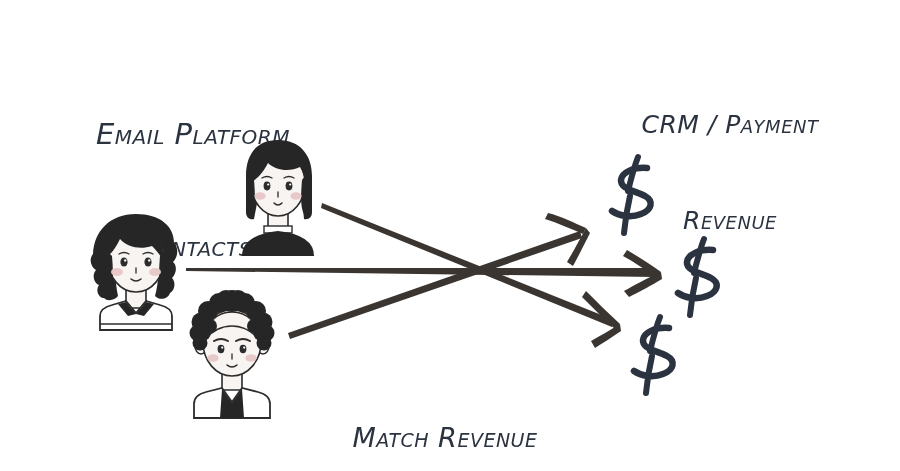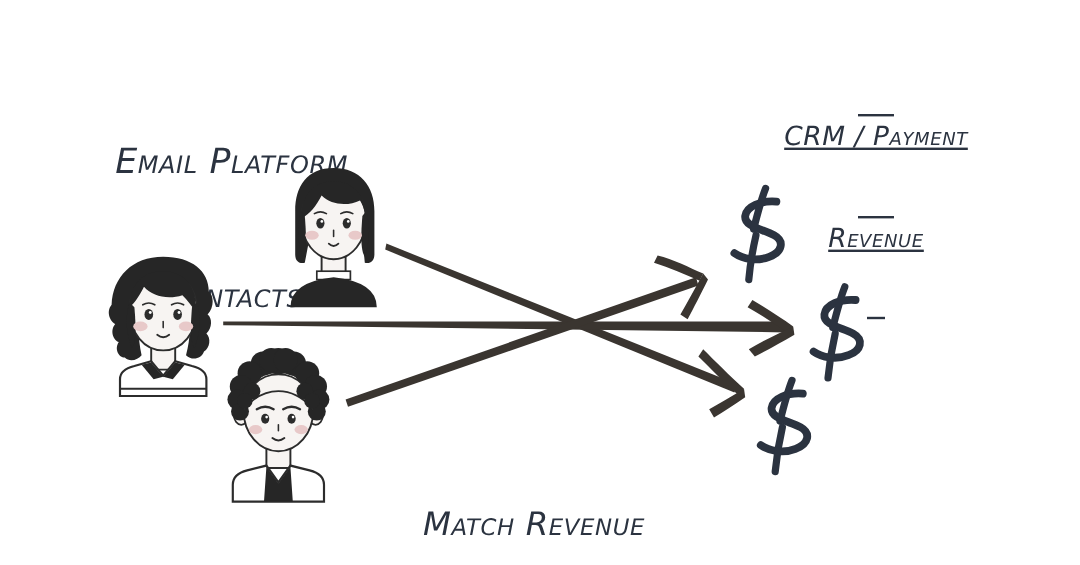--- a/index.html
+++ b/index.html
@@ -42,22 +42,21 @@
   #label-email-platform {
     left: 28px;
     top: 42px;
     width: 330px;
     font-size: 29px;
   }
   #label-crm-payment {
     left: 575px;
     top: 45px;
     width: 310px;
-    font-size: 22px;
-    text-decoration: underline;
+    font-size: 25px;
   }
   #label-match-fingerprint {
     left: 285px;
     top: 352px;
     width: 320px;
     font-size: 27px;
   }
 </style>
 </head>
 <body>

